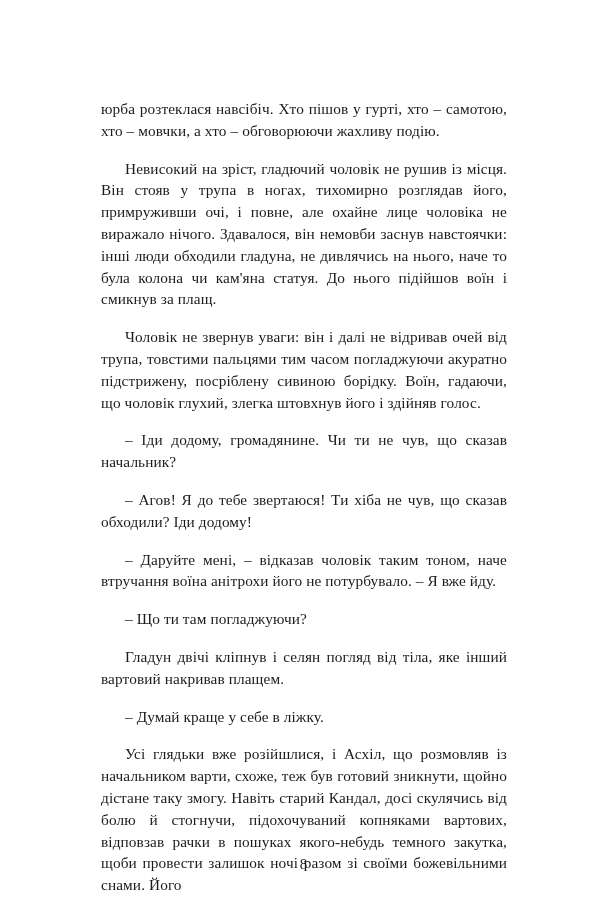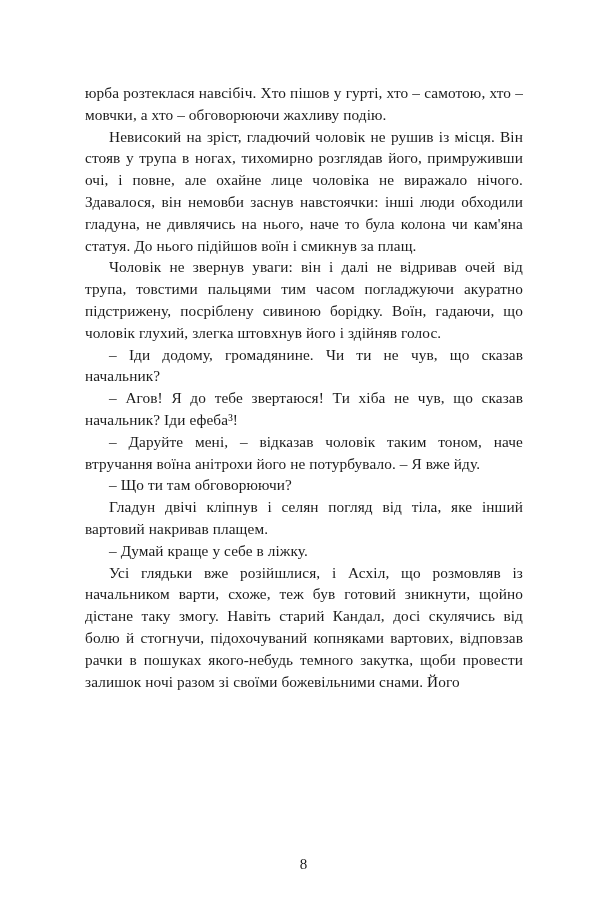--- a/index.html
+++ b/index.html
@@ -25,21 +25,21 @@
     position: absolute;
     left: 85px;
     top: 82px;
     width: 438px;
     font-size: 15.3px;
     line-height: 21.8px;
     text-align: justify;
     letter-spacing: 0.1px;
   }
   .text-block p {
-    margin: 0;
+    margin: 16px;
     padding: 0;
     text-indent: 24px;
   }
   .text-block p.continuation {
     text-indent: 0;
   }
   .page-number {
     position: absolute;
     left: 0;
     right: 0;
@@ -52,23 +52,23 @@
 </head>
 <body>
 
 <div class="book-page">
 
   <div class="text-block">
     <p class="continuation">юрба розтеклася навсібіч. Хто пішов у гурті, хто – самотою, хто – мовчки, а хто – обговорюючи жахливу подію.</p>
     <p>Невисокий на зріст, гладючий чоловік не рушив із місця. Він стояв у трупа в ногах, тихомирно розглядав його, примруживши очі, і повне, але охайне лице чоловіка не виражало нічого. Здавалося, він немовби заснув навстоячки: інші люди обходили гладуна, не дивлячись на нього, наче то була колона чи кам'яна статуя. До нього підійшов воїн і смикнув за плащ.</p>
     <p>Чоловік не звернув уваги: він і далі не відривав очей від трупа, товстими пальцями тим часом погладжуючи акуратно підстрижену, посріблену сивиною борідку. Воїн, гадаючи, що чоловік глухий, злегка штовхнув його і здійняв голос.</p>
     <p>– Іди додому, громадянине. Чи ти не чув, що сказав начальник?</p>
-    <p>– Агов! Я до тебе звертаюся! Ти хіба не чув, що сказав начальник? Іди ефеба³!</p>
+    <p>– Агов! Я до тебе звертаюся! Ти хіба не чув, що сказав обходили? Іди додому!</p>
     <p>– Даруйте мені, – відказав чоловік таким тоном, наче втручання воїна анітрохи його не потурбувало. – Я вже йду.</p>
-    <p>– Що ти там обговорюючи?</p>
+    <p>– Що ти там погладжуючи?</p>
     <p>Гладун двічі кліпнув і селян погляд від тіла, яке інший вартовий накривав плащем.</p>
     <p>– Думай краще у себе в ліжку.</p>
     <p>Усі глядьки вже розійшлися, і Асхіл, що розмовляв із начальником варти, схоже, теж був готовий зникнути, щойно дістане таку змогу. Навіть старий Кандал, досі скулячись від болю й стогнучи, підохочуваний копняками вартових, відповзав рачки в пошуках якого-небудь темного закутка, щоби провести залишок ночі разом зі своїми божевільними снами. Його</p>
   </div>
 
   <div class="page-number">8</div>
 
 </div>
 
 </body></html>

